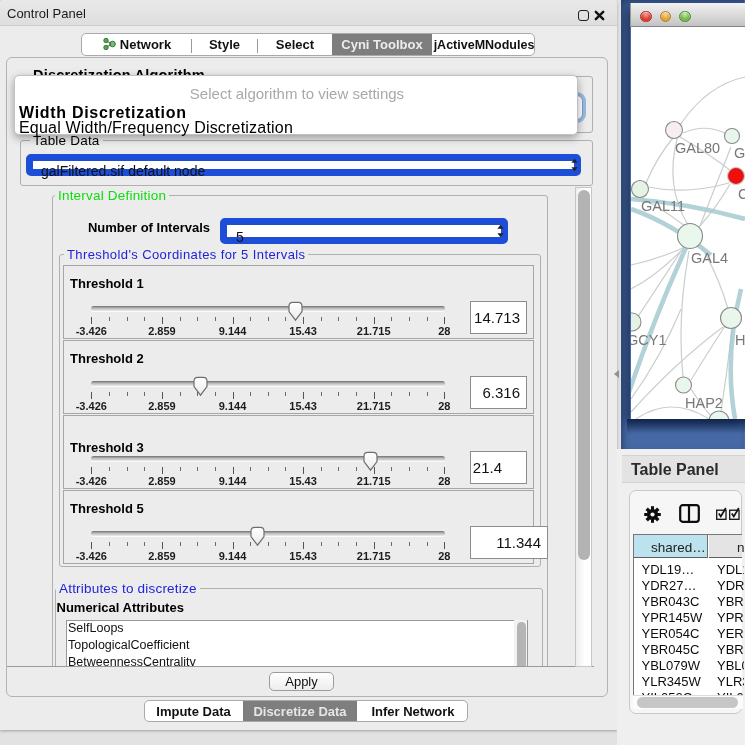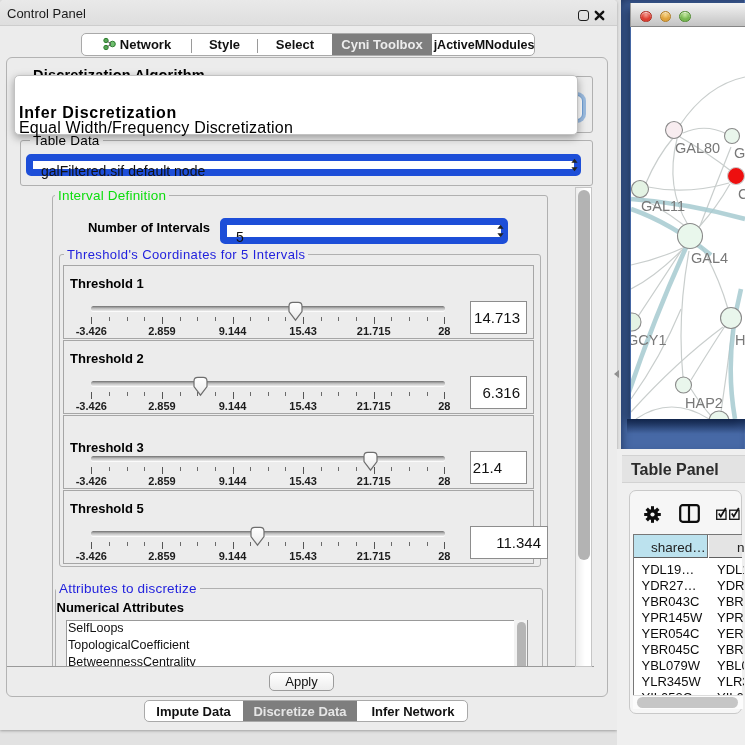--- a/index.html
+++ b/index.html
@@ -215,21 +215,22 @@
 <div class="a" style="left:575px;top:187px;width:17px;height:480px;background:linear-gradient(90deg,#ededed,#ffffff 60%);border:1px solid #c6c6c6;"></div>
 <div class="a" style="left:577.5px;top:190px;width:12px;height:370px;background:#b3b3b3;border-radius:6.5px;"></div>
 <div class="a" style="left:269px;top:672px;width:65px;height:19px;background:linear-gradient(#ffffff,#ededed);border:1px solid #9c9c9c;border-radius:5px;text-align:center;font-size:13px;color:#111;line-height:18px;">Apply</div>
 <div class="a" style="left:144px;top:700px;width:324px;height:22px;background:#fff;border:1px solid #a9a9a9;border-radius:5px;overflow:hidden;">
 <div class="a" style="left:0;top:0;width:97px;height:22px;text-align:center;font-size:13px;font-weight:600;color:#111;line-height:21px;">Impute Data</div>
 <div class="a" style="left:98px;top:0;width:114px;height:22px;background:#7e7e7e;text-align:center;font-size:13px;font-weight:600;color:#e6e6e6;line-height:21px;">Discretize Data</div>
 <div class="a" style="left:212px;top:0;width:112px;height:22px;text-align:center;font-size:13px;font-weight:600;color:#111;line-height:21px;">Infer Network</div>
 </div>
 </div>
 <div class="a" style="left:14px;top:75px;width:564px;height:60px;background:#fff;border:1px solid #c2c2c2;border-radius:5px;box-shadow:0 3px 8px rgba(0,0,0,.35);z-index:30;">
-<div class="a" style="left:4px;top:28px;font-size:16px;font-weight:bold;letter-spacing:.7px;color:#000;">Infer Discretization</div>
+<div class="a" style="left:0;top:8.5px;width:564px;text-align:center;font-size:15px;color:#a9a9a9;">Select algorithm to view settings</div>
+<div class="a" style="left:4px;top:28px;font-size:16px;font-weight:bold;letter-spacing:.7px;color:#000;">Width Discretization</div>
 <div class="a" style="left:4px;top:42.5px;font-size:16px;letter-spacing:.2px;color:#000;">Equal Width/Frequency Discretization</div>
 </div>
 <div class="a" style="left:614px;top:370px;width:0;height:0;border-top:4px solid transparent;border-bottom:4px solid transparent;border-right:5px solid #909090;"></div>
 <div class="a" style="left:621px;top:0;width:124px;height:449px;background:#4769a6;overflow:hidden;">
 <div class="a" style="left:0;top:0;width:123px;height:449px;box-shadow:inset 7px 0 9px -5px rgba(15,30,60,.45), inset 0 7px 9px -5px rgba(15,30,60,.5);"></div>
 <div class="a" style="left:9px;top:3px;width:115px;height:416px;box-shadow:-5px 4px 9px rgba(10,22,48,.55);"></div>
 <div class="a" style="left:9px;top:3px;width:115px;height:24px;background:linear-gradient(#f3f3f3,#d9d9d9 55%,#c3c3c3);border-bottom:1px solid #868686;border-left:1px solid #999;"></div>
 <div class="a" style="left:19px;top:10.5px;width:11.5px;height:11.5px;border-radius:50%;background:radial-gradient(circle at 50% 30%, #f49f95 0%, #dc3e32 55%, #dc3e32 100%);border:1px solid #ad2b20;box-shadow:inset 0 1px 1px rgba(255,255,255,.7);"></div>
 <div class="a" style="left:38.5px;top:10.5px;width:11.5px;height:11.5px;border-radius:50%;background:radial-gradient(circle at 50% 30%, #f8d88f 0%, #dfa33c 55%, #dfa33c 100%);border:1px solid #b07c23;box-shadow:inset 0 1px 1px rgba(255,255,255,.7);"></div>
 <div class="a" style="left:58px;top:10.5px;width:11.5px;height:11.5px;border-radius:50%;background:radial-gradient(circle at 50% 30%, #c7e9a3 0%, #77b852 55%, #77b852 100%);border:1px solid #4e8a2e;box-shadow:inset 0 1px 1px rgba(255,255,255,.7);"></div>

